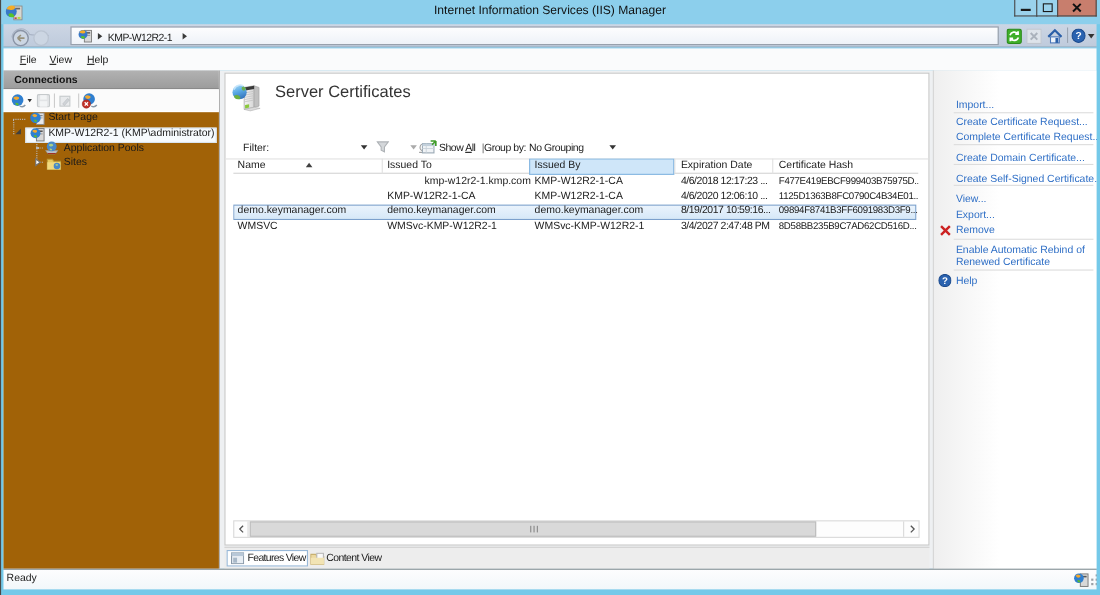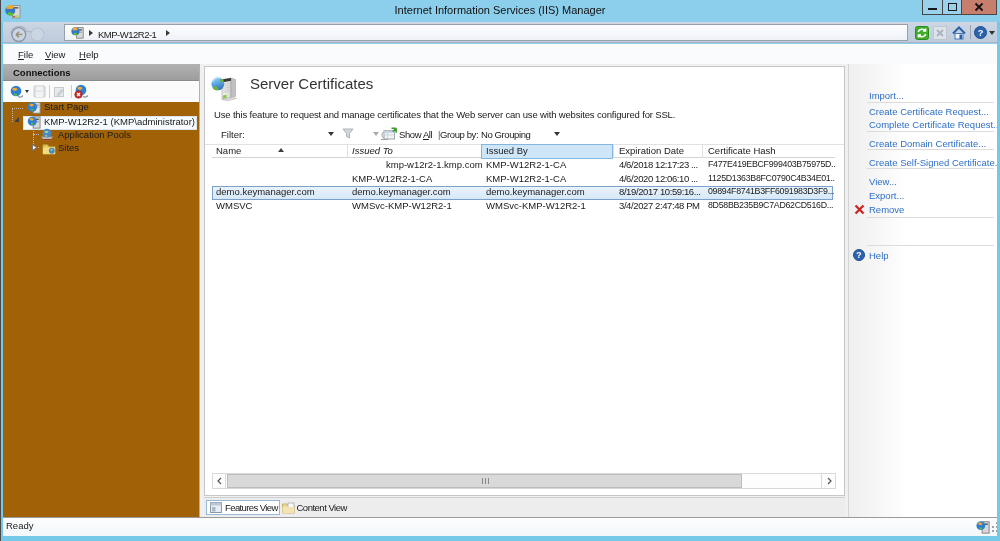--- a/index.html
+++ b/index.html
@@ -202,21 +202,20 @@
       <line x1="11.5" y1="18.5" x2="19.5" y2="17"></line>
     </g>
     <polygon points="11,25.5 20,23.5 25.5,24.5 16.5,26.8" fill="#dcdcdc" stroke="#b0b0b0" stroke-width="0.5"></polygon>
     <polygon points="11.8,21.5 15.5,20.8 15.5,23.8 11.8,24.6" fill="#8ac83c"></polygon>
     <circle cx="6.8" cy="9.8" r="6.5" fill="url(#gb)"></circle>
     <path d="M2 12.8 q2.8 -1.2 4.8 0.6 q1.8 1.8 -0.5 2.8 q-2.6 0.4 -3.9 -1.1 q-0.9 -1.3 -0.4 -2.3Z" fill="#6cb040"></path>
     <path d="M9.2 4.8 q2.2 -0.4 3 1.4 q0.4 1.8 -1.3 2.2 q-1.8 0 -2.2 -1.8 q-0.2 -1.3 0.5 -1.8Z" fill="#6cb040" opacity="0.9"></path>
     <path d="M1.5 7.5 q1.5 -3.5 5 -4.2 q2.5 -0.3 3.5 1" fill="none" stroke="#cfeafc" stroke-width="1.6" opacity="0.8"></path>
   </svg>
   <div class="abs" style="left:45px;top:11px;font-size:15px;color:#333;">Server Certificates</div>
-  <div class="abs" style="left:9px;top:41.5px;letter-spacing:-0.16px;">Use this feature to request and manage certificates that the Web server can use with websites configured for SSL.</div>
 
   <div class="abs" style="left:16px;top:61.5px;">Filter:</div>
   <div class="abs" style="left:123px;top:65px;width:0;height:0;border-top:4px solid #333;border-left:3.5px solid transparent;border-right:3.5px solid transparent;"></div>
   <svg class="abs" style="left:137px;top:60.5px;" width="12" height="11" viewBox="0 0 12 11">
     <path d="M1 1 L11 1 L7.5 5.5 L7.5 10 L4.5 8.5 L4.5 5.5 Z" fill="#d4d7da" stroke="#aeb2b6"></path>
   </svg>
   <div class="abs" style="left:144px;top:61.5px;color:#9a9a9a;margin-left:32px;"><u>G</u>o</div>
   <div class="abs" style="left:168px;top:65px;width:0;height:0;border-top:4px solid #aaa;border-left:3.5px solid transparent;border-right:3.5px solid transparent;"></div>
   <svg class="abs" style="left:178px;top:59.5px;" width="15" height="13" viewBox="0 0 15 13">
     <rect x="1" y="3.5" width="10.5" height="8.5" fill="#f0f3f6" stroke="#9aa8b4"></rect>
@@ -234,21 +233,21 @@
 
   <div class="abs" style="left:7px;top:77px;width:623px;height:140px;overflow:hidden;">
 
     <div class="abs" style="left:0;top:0;width:623px;height:14px;border-bottom:1px solid #d4d4d4;"></div>
     <div class="abs" style="left:4px;top:1px;">Name</div>
     <div class="abs" style="left:66px;top:4px;width:0;height:0;border-bottom:4px solid #404040;border-left:3.5px solid transparent;border-right:3.5px solid transparent;"></div>
     <div class="abs" style="left:135px;top:0;width:1px;height:14px;background:#e0e0e0;"></div>
     <div class="abs" style="left:268.5px;top:-0.5px;width:132px;height:15px;background:#cfe6f9;border:1px solid #84b6e0;"></div>
     <div class="abs" style="left:401px;top:0;width:1px;height:14px;background:#e0e0e0;"></div>
     <div class="abs" style="left:490px;top:0;width:1px;height:14px;background:#e0e0e0;"></div>
-    <div class="abs" style="left:140px;top:1px;font-style:italic;">Issued To</div>
+    <div class="abs" style="left:140px;top:1px;">Issued To</div>
     <div class="abs" style="left:274px;top:1px;">Issued By</div>
     <div class="abs" style="left:407px;top:1px;">Expiration Date</div>
     <div class="abs" style="left:496px;top:1px;">Certificate Hash</div>
 
     <div class="abs" style="left:140px;top:15px;padding-left:34px;">kmp-w12r2-1.kmp.com</div>
     <div class="abs" style="left:274px;top:15px;">KMP-W12R2-1-CA</div>
     <div class="abs" style="left:407px;top:15px;letter-spacing:-0.4px;">4/6/2018 12:17:23 ...</div>
     <div class="abs" style="left:496px;top:15px;font-size:8.8px;letter-spacing:-0.28px;">F477E419EBCF999403B75975D...</div>
     <div class="abs" style="left:140px;top:28.5px;">KMP-W12R2-1-CA</div>
     <div class="abs" style="left:274px;top:28.5px;">KMP-W12R2-1-CA</div>
@@ -312,20 +311,21 @@
   <div class="abs" style="left:18px;top:85px;width:127px;height:1px;background:#dcdcdc;"></div>
   <div class="abs lnk" style="left:20px;top:92.5px;">Create Self-Signed Certificate...</div>
   <div class="abs" style="left:18px;top:104px;width:127px;height:1px;background:#dcdcdc;"></div>
   <div class="abs lnk" style="left:20px;top:111.5px;">View...</div>
   <div class="abs lnk" style="left:20px;top:125.5px;">Export...</div>
   <svg class="abs" style="left:5px;top:140px;" width="11" height="11" viewBox="0 0 11 11">
     <path d="M1.5 1.5 L9.5 9.5 M9.5 1.5 L1.5 9.5" stroke="#cc2222" stroke-width="2.2"></path>
   </svg>
   <div class="abs lnk" style="left:20px;top:140px;">Remove</div>
   <div class="abs" style="left:18px;top:152.5px;width:127px;height:1px;background:#dcdcdc;"></div>
+  <div class="abs lnk" style="left:20px;top:157.5px;">Enable Automatic Rebind of<br>Renewed Certificate</div>
   <div class="abs" style="left:18px;top:181px;width:127px;height:1px;background:#dcdcdc;"></div>
   <svg class="abs" style="left:4px;top:185px;" width="12" height="12" viewBox="0 0 13 13">
     <circle cx="6.5" cy="6.5" r="6" fill="#2b63b0" stroke="#1c4a8c"></circle>
     <text x="6.5" y="10" font-size="9.5" font-family="Liberation Sans" font-weight="bold" fill="#fff" text-anchor="middle">?</text>
   </svg>
   <div class="abs lnk" style="left:20px;top:185.5px;">Help</div>
 </div>
 
 <div class="abs" style="left:3px;top:517px;width:994px;height:19px;background:linear-gradient(#fdfdfe,#f2f7fa);border-top:1px solid #9a9a9a;">
   <div class="abs" style="left:3px;top:1.5px;">Ready</div>

